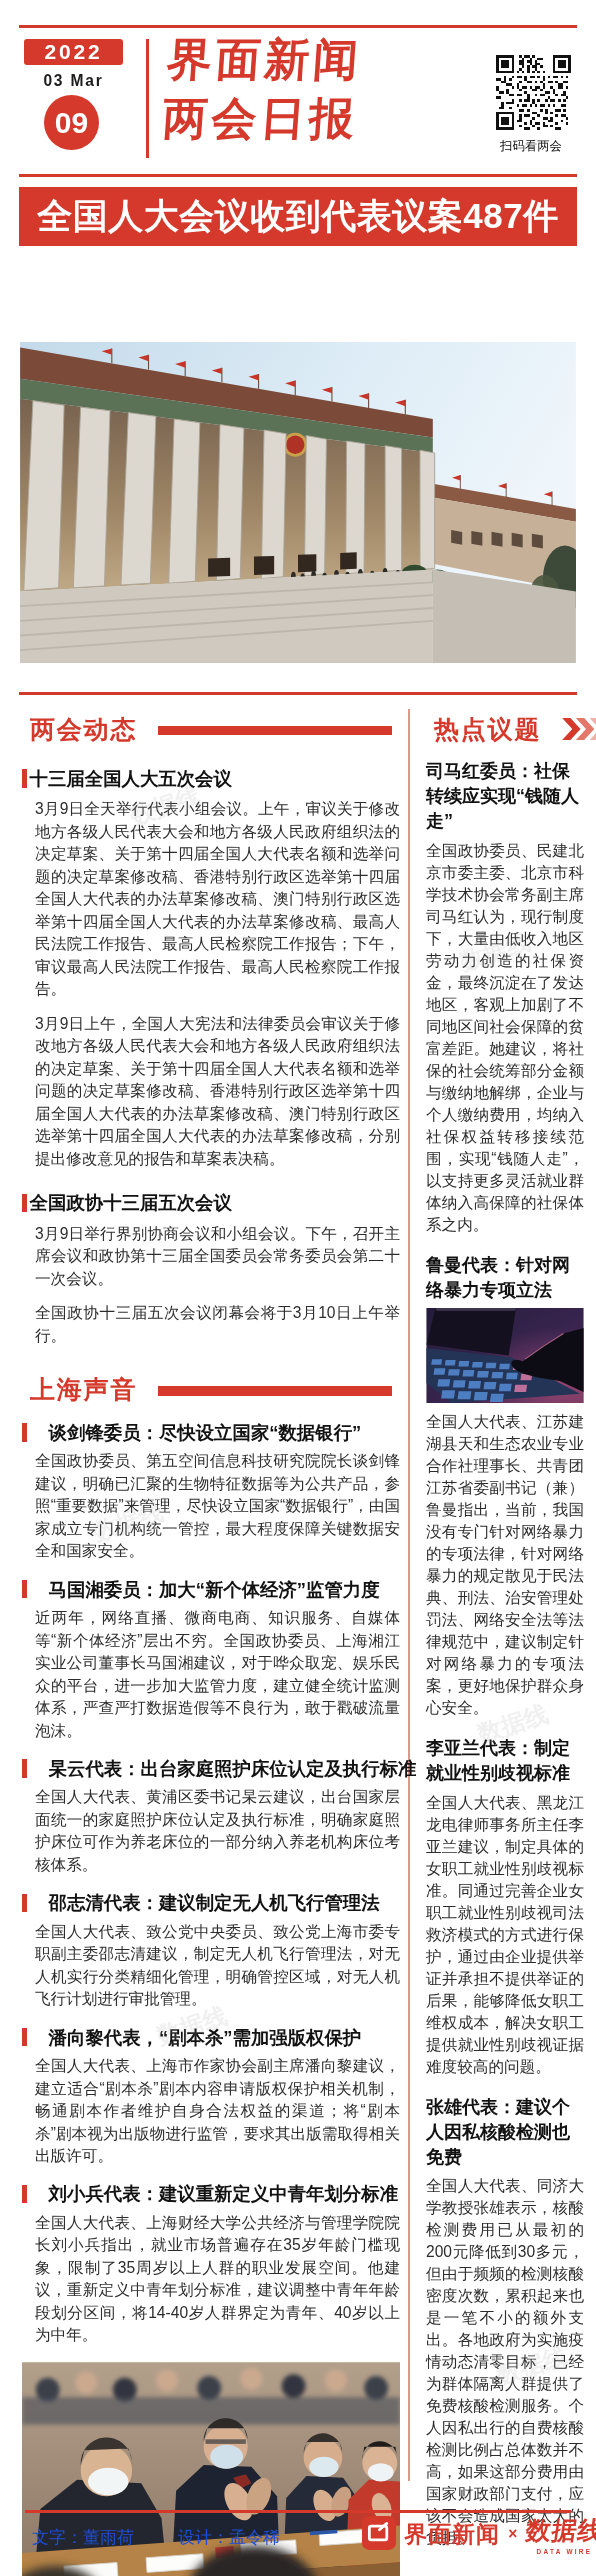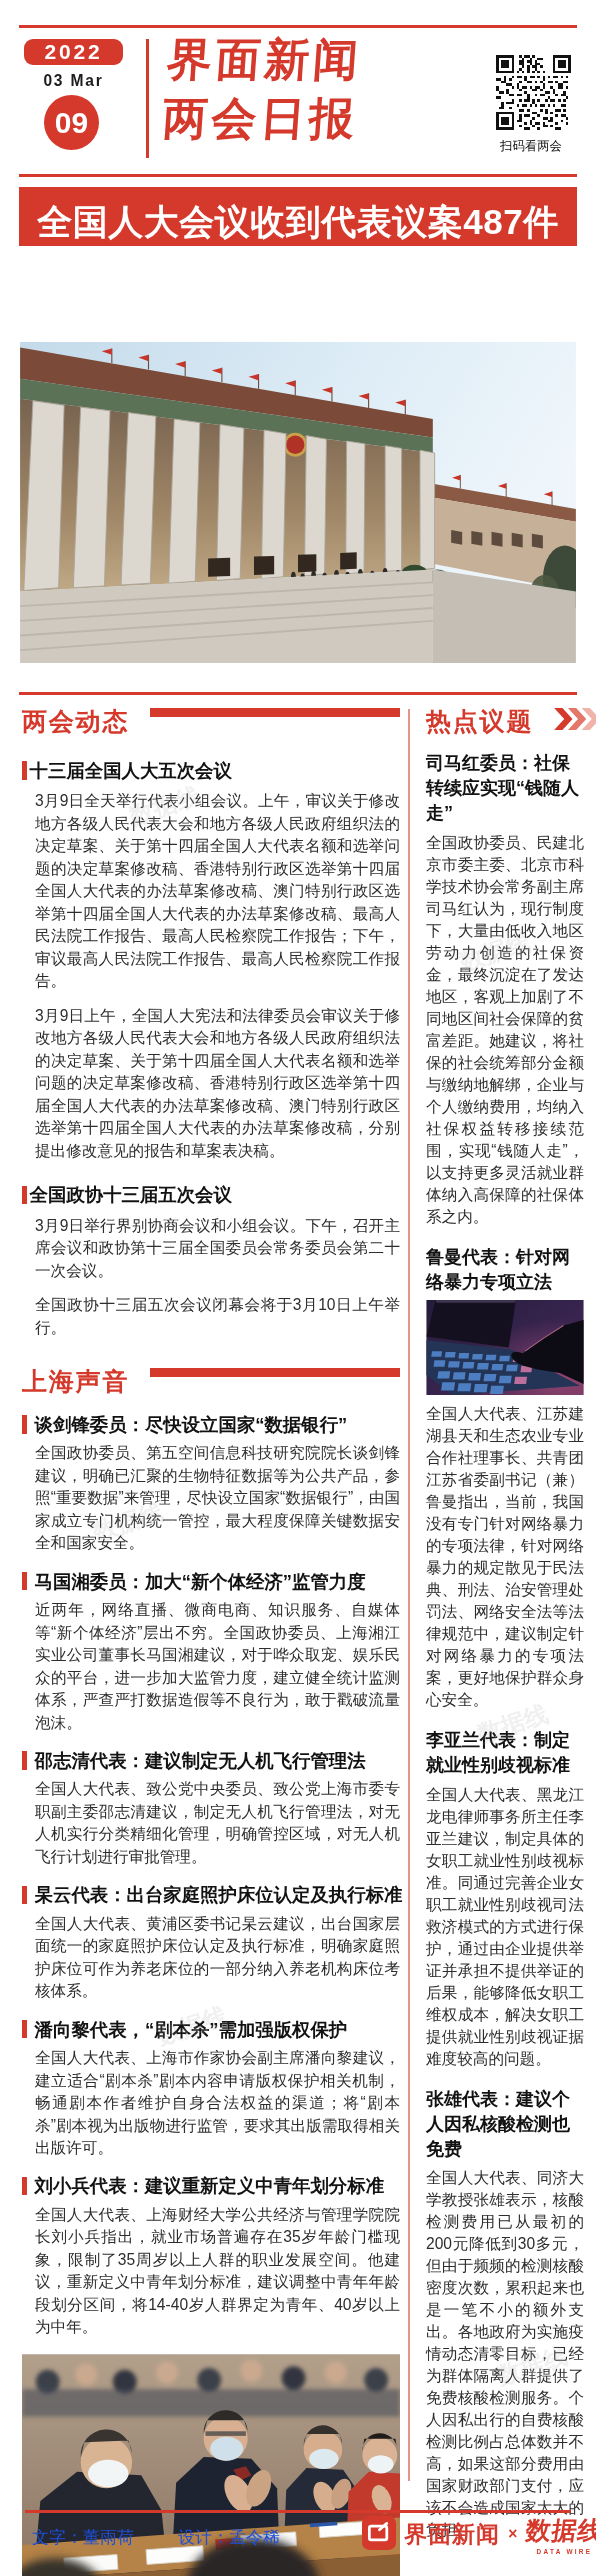--- a/index.html
+++ b/index.html
@@ -6,63 +6,63 @@
   .page{position:relative;width:597px;height:2576px;background:#fff;overflow:hidden;
         font-family:"Liberation Sans","DejaVu Sans",sans-serif;color:#2d2d2d;}
   .rule{position:absolute;left:19px;width:558px;height:2.8px;background:#d5392b;}
   .rule-top{top:25px;}
   .rule-2{top:174px;}
   .rule-cols{top:692px;}
   .rule-footer{top:2510px;left:25px;width:546px;}
 
   
   .year-box{position:absolute;left:24px;top:39px;width:99px;height:26px;background:#d5392b;
-            border-radius:9px;color:#fff;font-weight:bold;font-size:21px;text-align:center;
+            border-radius:3px;color:#fff;font-weight:bold;font-size:21px;text-align:center;
             line-height:26px;letter-spacing:2.8px;}
   .month-label{position:absolute;left:24px;top:72px;width:99px;text-align:center;
             font-weight:bold;font-size:15.6px;color:#1c1c1c;letter-spacing:1.8px;}
   .day-circle{position:absolute;left:44px;top:95px;width:55px;height:55px;background:#d5392b;
             border-radius:50%;color:#fff;font-weight:bold;font-size:30px;text-align:center;line-height:55px;}
   .header-vbar{position:absolute;left:146px;top:39px;width:2.8px;height:119px;background:#d5392b;}
   .main-title{position:absolute;left:165px;top:30px;margin:0;font-size:45px;font-weight:900;
             color:#d5392b;line-height:59px;letter-spacing:3.7px;transform:skewX(-4deg);white-space:nowrap;}
   .qr-wrap{position:absolute;left:496px;top:55px;width:75px;height:75px;}
   .qr-caption{position:absolute;left:488px;top:138px;width:86px;text-align:center;font-size:12.4px;color:#111;}
 
   
   .banner{position:absolute;left:19px;top:187px;width:558px;height:59px;background:#d5392b;
-          display:flex;align-items:flex-end;justify-content:center;}
+          display:flex;align-items:center;justify-content:center;}
   .banner span{color:#fff;font-weight:900;font-size:35px;letter-spacing:0.5px;white-space:nowrap;}
   .intro{position:absolute;left:24px;top:257px;width:553px;margin:0;font-size:17.4px;
          line-height:29px;color:#1e1e1e;text-align:justify;}
 
   
   .hall-photo{position:absolute;left:20px;top:342px;width:556px;height:321px;overflow:hidden;}
   .delegates-photo{width:378px;height:228px;margin-top:14.7px;overflow:hidden;}
   .laptop-photo{width:158px;height:95px;margin:5.5px 0 7.3px 0;overflow:hidden;}
   .hall-photo svg,.delegates-photo svg,.laptop-photo svg{display:block;}
 
   
   .vdivider{position:absolute;left:408px;top:709px;width:1.8px;height:1772px;background:#e3968a;}
   .col-left{position:absolute;left:22px;top:705px;width:378px;}
   .col-right{position:absolute;left:426px;top:705px;width:158px;}
 
-  .sec-header{display:flex;align-items:flex-start;gap:21px;margin:0;}
+  .sec-header{display:flex;align-items:center;gap:21px;margin:8px;}
   .sec-title{font-size:25px;font-weight:900;color:#d5392b;letter-spacing:1.8px;white-space:nowrap;}
   .sec-bar{flex:1;height:9.2px;background:#d5392b;margin-top:2.8px;}
   .chevrons{margin-top:2.8px;}
 
   .sub-h{display:flex;align-items:center;gap:3px;margin:20px 0 7.3px 0;}
   .rbar{width:4.6px;height:18.4px;background:#d5392b;flex:none;}
   .sub-h h3,.l-title h3{margin:0;font-size:18.4px;font-weight:800;color:#121212;white-space:nowrap;}
   .body{margin:0 0 0 13px;font-size:15.6px;line-height:22.5px;color:#2d2d2d;text-align:justify;}
   .body + .body{margin-top:12px;}
 
   .l-item{margin-top:13.8px;}
-  .l-title{display:flex;align-items:center;gap:8px;margin:0 0 5.5px 0;}
+  .l-title{display:flex;align-items:center;gap:22px;margin:0 0 5.5px 0;}
   .shanghai-header{margin-top:26px;}
 
   .r-title{margin:17.4px 0 5.5px 0;font-size:18px;line-height:25px;font-weight:800;color:#121212;}
   .r-title.first{margin-top:13px;}
   .r-body{margin:0;font-size:15.6px;line-height:22px;color:#2d2d2d;text-align:justify;}
 
   
   .credits{position:absolute;left:32px;top:2526px;display:flex;gap:44px;font-size:17px;color:#1d4ed8;}
   .brand-row{position:absolute;left:362px;top:2514px;display:flex;align-items:center;gap:8.3px;}
   .brand-jm-text{font-size:23px;font-weight:900;color:#d5392b;letter-spacing:0.9px;white-space:nowrap;}
@@ -402,30 +402,30 @@
     <div class="l-item">
       <div class="l-title">
         <i class="rbar"></i>
         <h3>马国湘委员：加大“新个体经济”监管力度</h3>
       </div>
       <p class="body">近两年，网络直播、微商电商、知识服务、自媒体等“新个体经济”层出不穷。全国政协委员、上海湘江实业公司董事长马国湘建议，对于哗众取宠、娱乐民众的平台，进一步加大监管力度，建立健全统计监测体系，严查严打数据造假等不良行为，敢于戳破流量泡沫。</p>
     </div>
     <div class="l-item">
       <div class="l-title">
         <i class="rbar"></i>
+        <h3>杲云代表：出台家庭照护床位认定及执行标准</h3>
+      </div>
+      <p class="body">全国人大代表、黄浦区委书记杲云建议，出台国家层面统一的家庭照护床位认定及执行标准，明确家庭照护床位可作为养老床位的一部分纳入养老机构床位考核体系。</p>
+    </div>
+    <div class="l-item">
+      <div class="l-title">
+        <i class="rbar"></i>
         <h3>邵志清代表：建议制定无人机飞行管理法</h3>
       </div>
       <p class="body">全国人大代表、致公党中央委员、致公党上海市委专职副主委邵志清建议，制定无人机飞行管理法，对无人机实行分类精细化管理，明确管控区域，对无人机飞行计划进行审批管理。</p>
-    </div>
-    <div class="l-item">
-      <div class="l-title">
-        <i class="rbar"></i>
-        <h3>杲云代表：出台家庭照护床位认定及执行标准</h3>
-      </div>
-      <p class="body">全国人大代表、黄浦区委书记杲云建议，出台国家层面统一的家庭照护床位认定及执行标准，明确家庭照护床位可作为养老床位的一部分纳入养老机构床位考核体系。</p>
     </div>
     <div class="l-item">
       <div class="l-title">
         <i class="rbar"></i>
         <h3>潘向黎代表，“剧本杀”需加强版权保护</h3>
       </div>
       <p class="body">全国人大代表、上海市作家协会副主席潘向黎建议，建立适合“剧本杀”剧本内容申请版权保护相关机制，畅通剧本作者维护自身合法权益的渠道；将“剧本杀”剧本视为出版物进行监管，要求其出版需取得相关出版许可。</p>
     </div>
     <div class="l-item">
       <div class="l-title">

